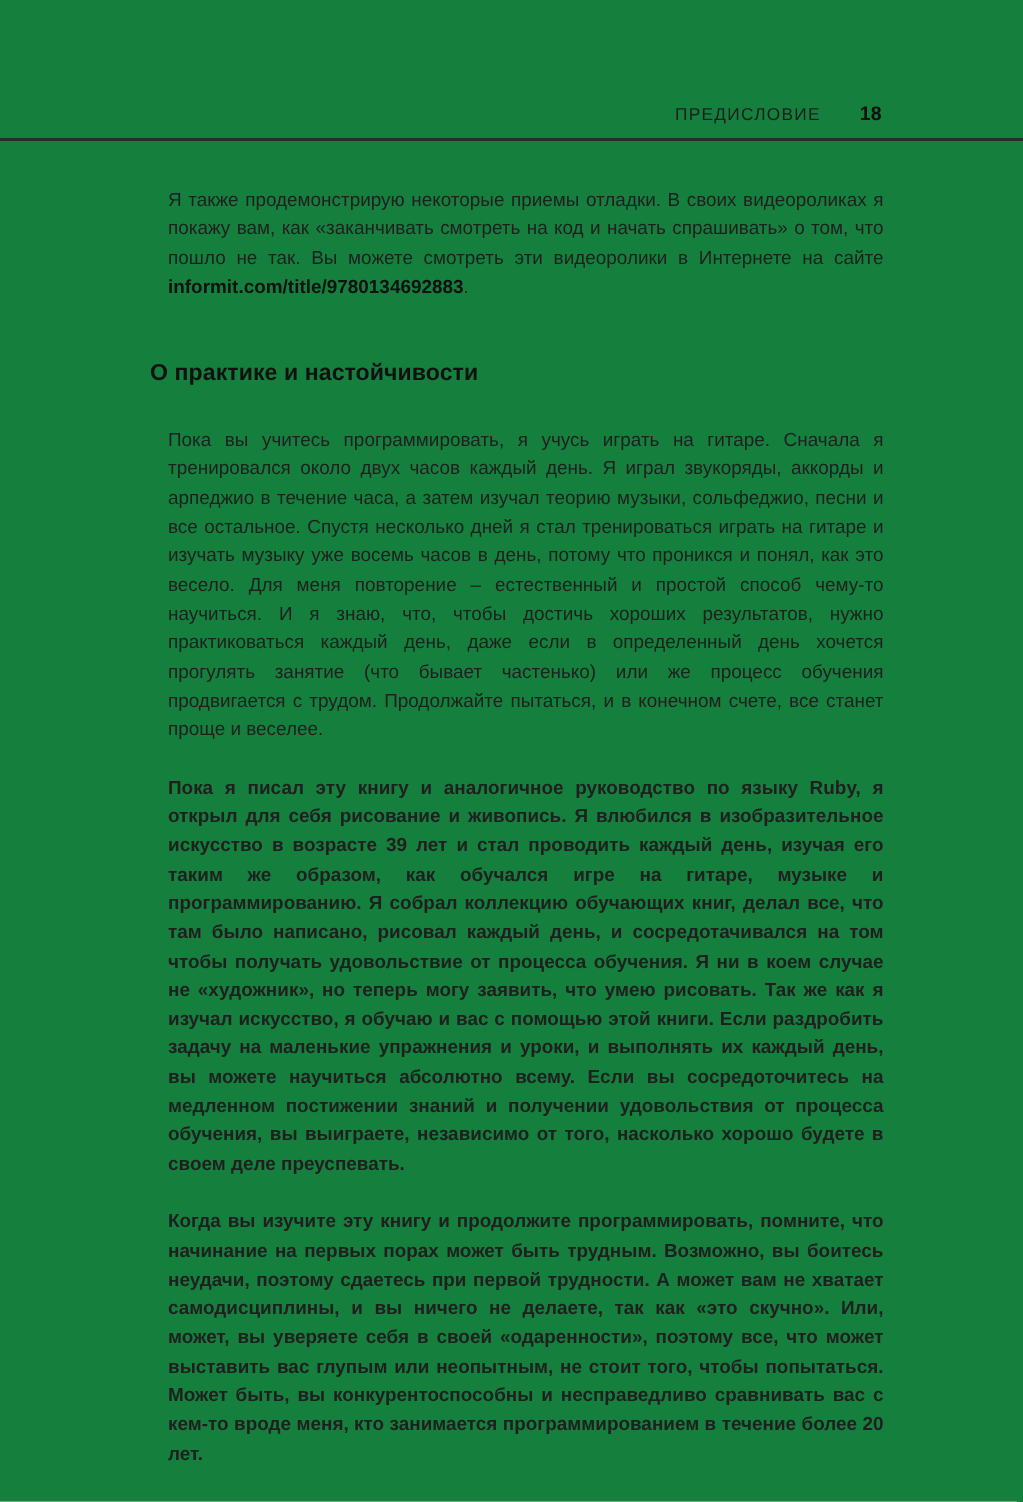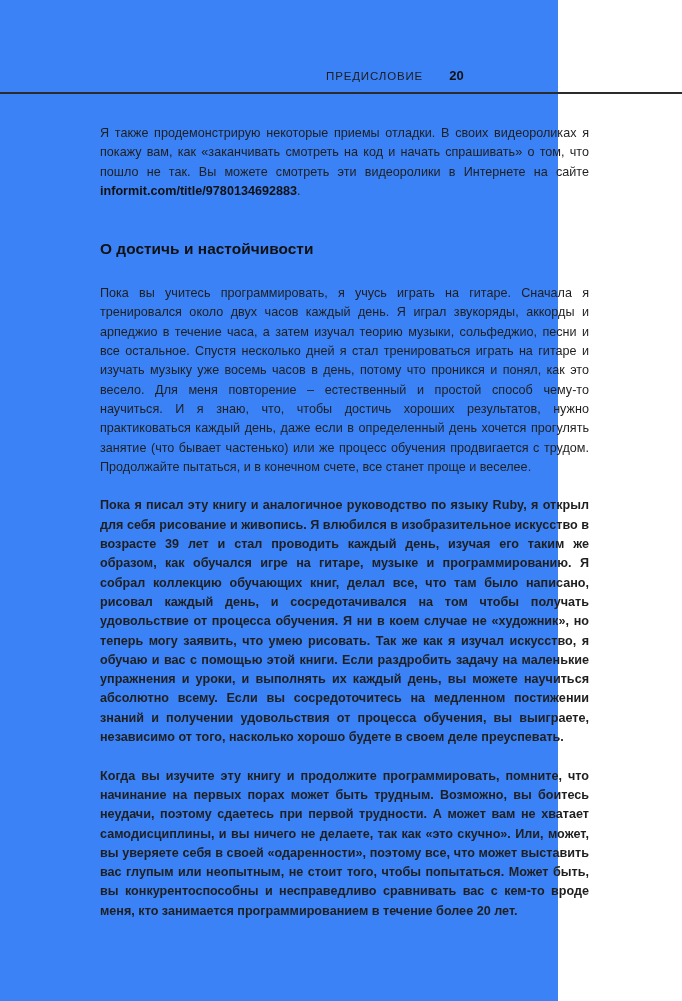--- a/index.html
+++ b/index.html
@@ -12,23 +12,23 @@
     width: 682px;
     height: 1001px;
     overflow: hidden;
     font-family: "Liberation Sans", "DejaVu Sans", sans-serif;
     color: #1a1a1a;
     -webkit-font-smoothing: antialiased;
   }
 
   .page {
     position: relative;
-    width: 558px;
+    width: 682px;
     height: 1001px;
-    background: #3b82f6;
+    background: #15803d;
     box-sizing: border-box;
     padding-left: 12px;
   }
 
   
   .running-head {
     position: absolute;
     top: 68px;
     left: 0;
     right: 0;
@@ -66,21 +66,21 @@
 
   
   .content {
     position: absolute;
     top: 124px;
     left: 100px;
     width: 489px;
   }
 
   p.body-text {
-    margin: 0 0 0 0;
+    margin: 0 0 0 12px;
     font-size: 12.6px;
     line-height: 19.3px;
     text-align: justify;
     text-justify: inter-word;
     color: #1f1f1f;
     hyphens: none;
     letter-spacing: 0.01px;
   }
 
   p.body-text + p.body-text {
@@ -106,32 +106,32 @@
   .gap-before-heading { height: 38px; }
   .gap-after-heading  { height: 25px; }
 </style>
 </head>
 <body>
 
 <div class="page">
 
   <div class="running-head">
     <span class="running-head-title">ПРЕДИСЛОВИЕ</span>
-    <span class="running-head-pageno">20</span>
+    <span class="running-head-pageno">18</span>
   </div>
 
   <div class="head-rule"></div>
 
   <div class="content">
 
     <p class="body-text"><span>Я также продемонстрирую некоторые приемы отладки. В своих видеороликах я покажу вам, как «заканчивать смотреть на код и начать спрашивать» о том, что пошло не так. Вы можете смотреть эти видеоролики в Интернете на сайте </span><span class="url">informit.com/title/9780134692883</span><span>.</span></p>
 
     <div class="gap-before-heading"></div>
 
-    <h2 class="section-heading">О достичь и настойчивости</h2>
+    <h2 class="section-heading">О практике и настойчивости</h2>
 
     <div class="gap-after-heading"></div>
 
     <p class="body-text">Пока вы учитесь программировать, я учусь играть на гитаре. Сначала я тренировался около двух часов каждый день. Я играл звукоряды, аккорды и арпеджио в течение часа, а затем изучал теорию музыки, сольфеджио, песни и все остальное. Спустя несколько дней я стал тренироваться играть на гитаре и изучать музыку уже восемь часов в день, потому что проникся и понял, как это весело. Для меня повторение – естественный и простой способ чему-то научиться. И я знаю, что, чтобы достичь хороших результатов, нужно практиковаться каждый день, даже если в определенный день хочется прогулять занятие (что бывает частенько) или же процесс обучения продвигается с трудом. Продолжайте пытаться, и в конечном счете, все станет проще и веселее.</p>
 
     <p class="body-text">Пока я писал эту книгу и аналогичное руководство по языку Ruby, я открыл для себя рисование и живопись. Я влюбился в изобразительное искусство в возрасте 39 лет и стал проводить каждый день, изучая его таким же образом, как обучался игре на гитаре, музыке и программированию. Я собрал коллекцию обучающих книг, делал все, что там было написано, рисовал каждый день, и сосредотачивался на том чтобы получать удовольствие от процесса обучения. Я ни в коем случае не «художник», но теперь могу заявить, что умею рисовать. Так же как я изучал искусство, я обучаю и вас с помощью этой книги. Если раздробить задачу на маленькие упражнения и уроки, и выполнять их каждый день, вы можете научиться абсолютно всему. Если вы сосредоточитесь на медленном постижении знаний и получении удовольствия от процесса обучения, вы выиграете, независимо от того, насколько хорошо будете в своем деле преуспевать.</p>
 
     <p class="body-text">Когда вы изучите эту книгу и продолжите программировать, помните, что начинание на первых порах может быть трудным. Возможно, вы боитесь неудачи, поэтому сдаетесь при первой трудности. А может вам не хватает самодисциплины, и вы ничего не делаете, так как «это скучно». Или, может, вы уверяете себя в своей «одаренности», поэтому все, что может выставить вас глупым или неопытным, не стоит того, чтобы попытаться. Может быть, вы конкурентоспособны и несправедливо сравнивать вас с кем-то вроде меня, кто занимается программированием в течение более 20 лет.</p>
 
   </div>

